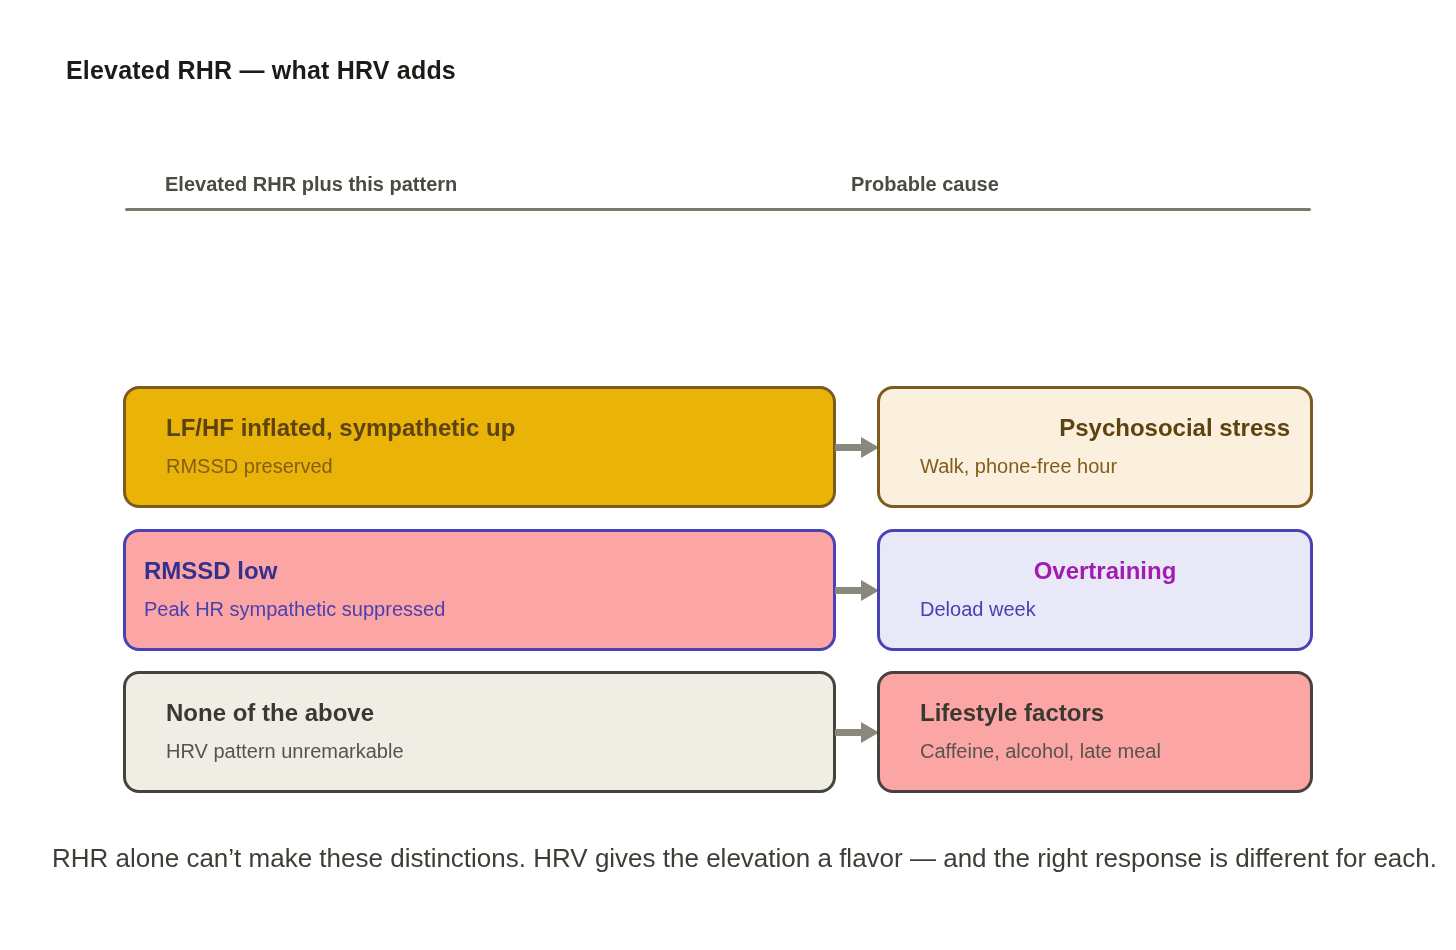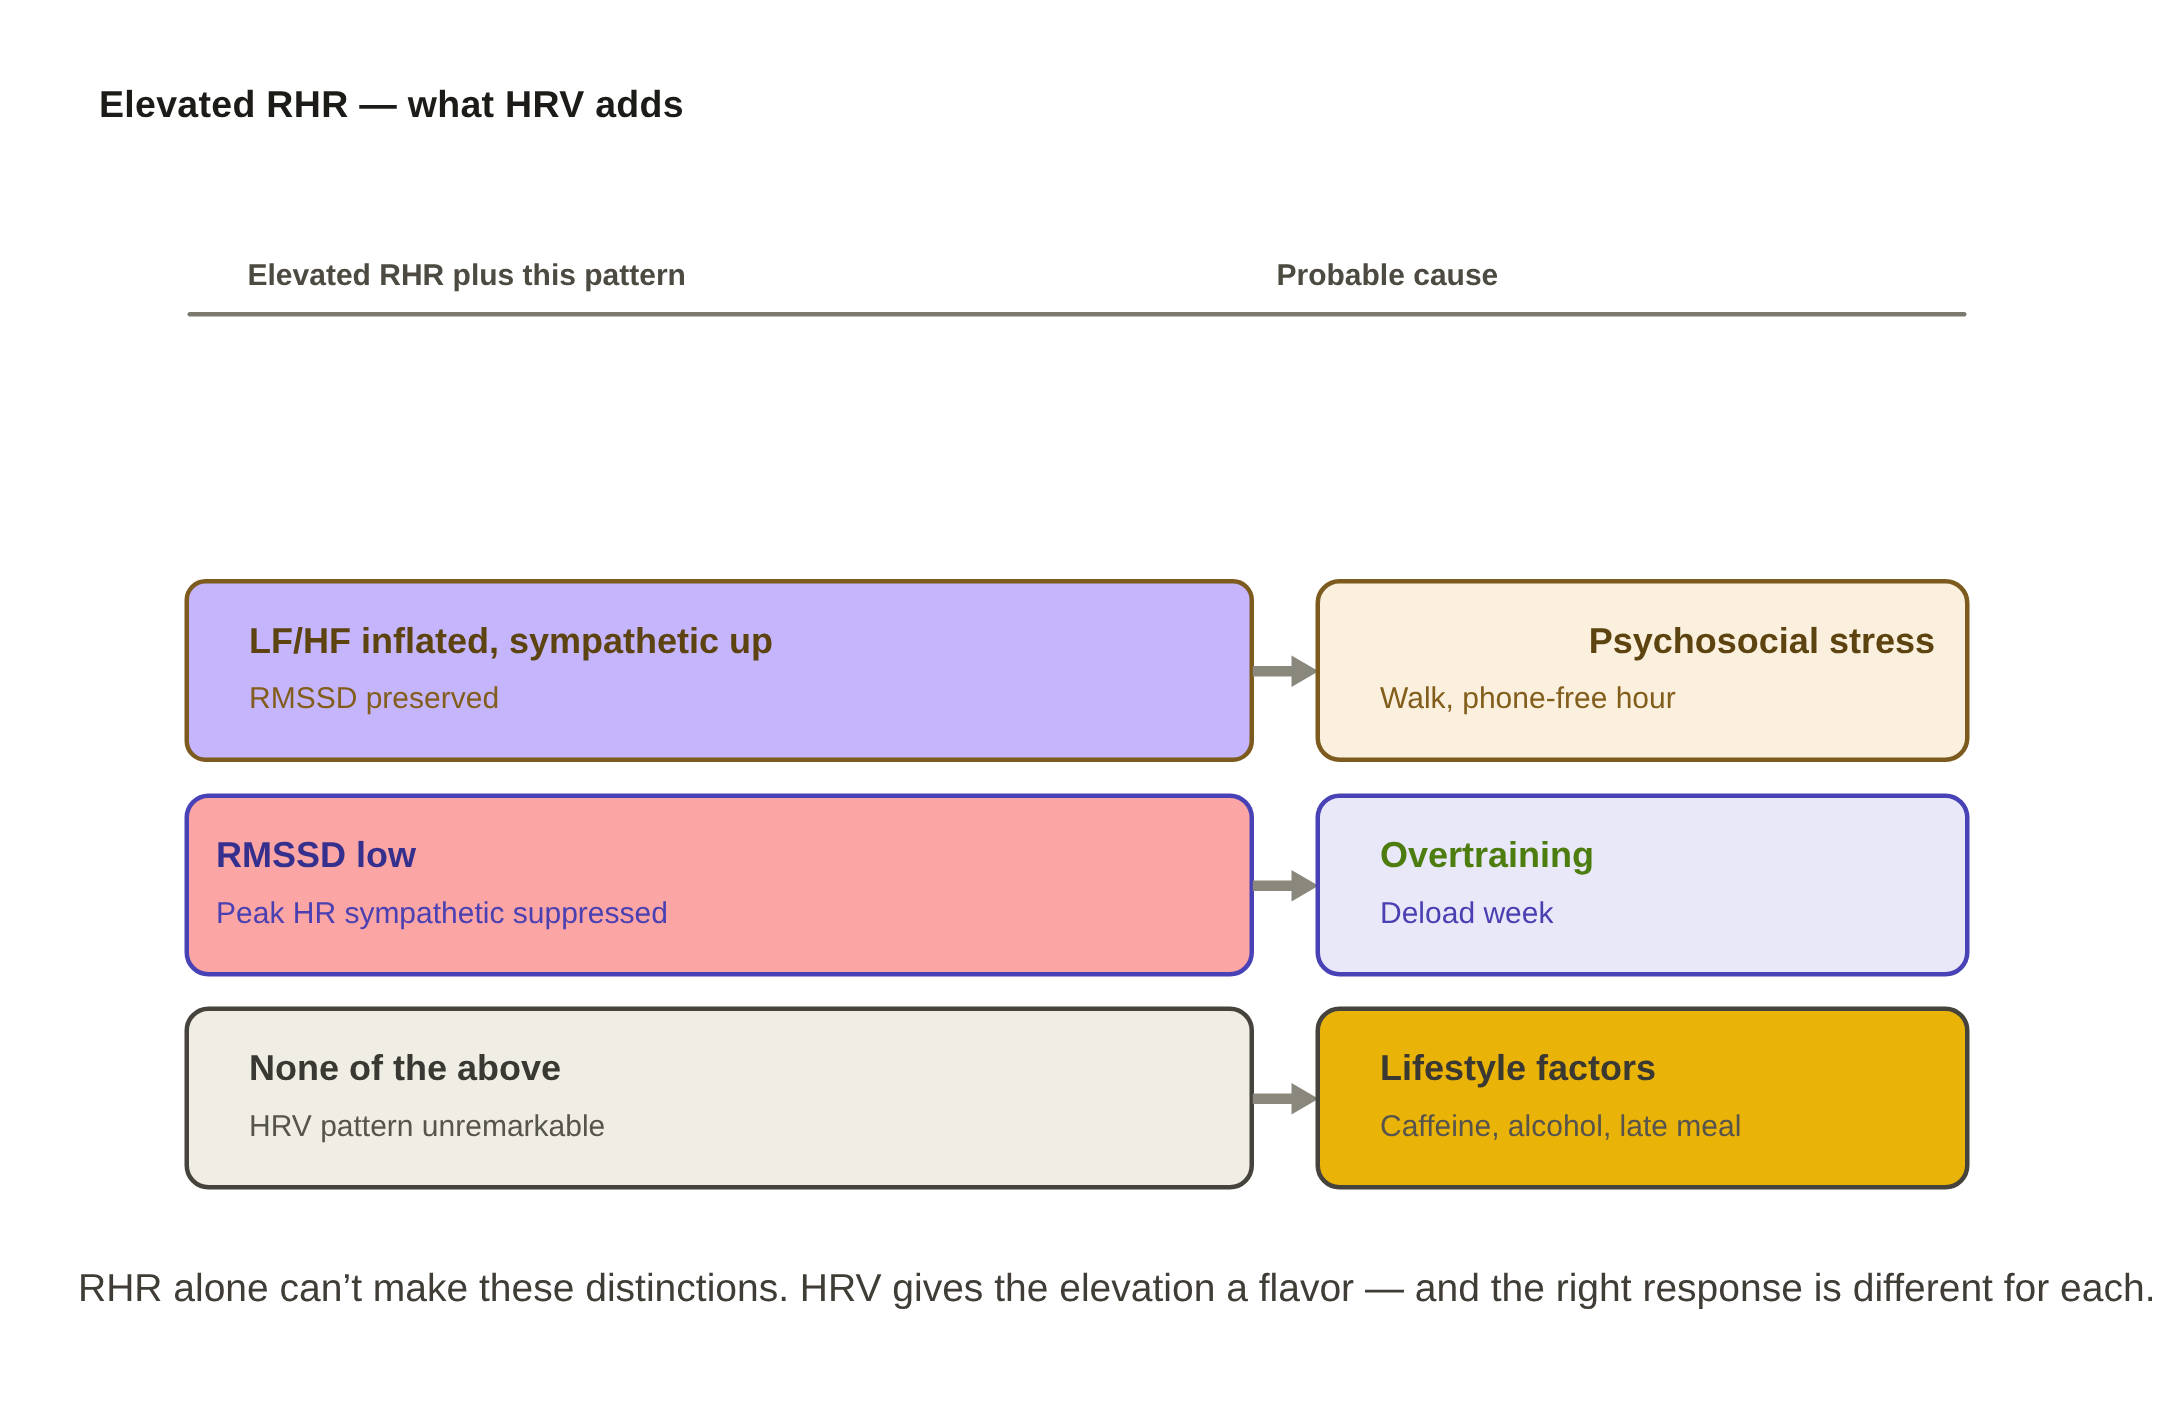--- a/index.html
+++ b/index.html
@@ -89,21 +89,21 @@
 <div class="canvas">
 
   <div class="page-title">Elevated RHR — what HRV adds</div>
 
   <div class="col-header left">Elevated RHR plus this pattern</div>
   <div class="col-header right">Probable cause</div>
   <div class="header-rule" style="background: rgb(123, 121, 110);"></div>
 
 
   <div class="row row-2">
-    <div class="card pattern" style="background: #c4b5fd; border-color: rgb(125, 90, 29); border-radius: 14px;">
+    <div class="card pattern" style="background: #eab308; border-color: rgb(125, 90, 29);">
       <div class="card-title" style="color: rgb(93, 67, 15);">LF/HF inflated, sympathetic up</div>
       <div class="card-detail" style="color: rgb(130, 93, 27);">RMSSD preserved</div>
     </div>
     <svg class="arrow" viewBox="0 0 44 23">
       <rect x="0" y="8" width="28" height="7" class="arrow-fill" fill="#8a887c"></rect>
       <polygon points="26,1 44,11.5 26,22" class="arrow-fill" fill="#8a887c"></polygon>
     </svg>
     <div class="card cause" style="background: rgb(250, 240, 221); border-color: rgb(125, 90, 29);">
       <div class="card-title" style="color: rgb(93, 67, 15); text-align: right;">Psychosocial stress</div>
       <div class="card-detail" style="color: rgb(130, 93, 27);">Walk, phone-free hour</div>
@@ -113,35 +113,35 @@
   <div class="row row-3">
     <div class="card pattern" style="background: #fca5a5; border-color: rgb(73, 66, 182); padding-left: 18px;">
       <div class="card-title" style="color: rgb(53, 48, 142);">RMSSD low</div>
       <div class="card-detail" style="color: rgb(74, 64, 178);">Peak HR sympathetic suppressed</div>
     </div>
     <svg class="arrow" viewBox="0 0 44 23">
       <rect x="0" y="8" width="28" height="7" class="arrow-fill" fill="#8a887c"></rect>
       <polygon points="26,1 44,11.5 26,22" class="arrow-fill" fill="#8a887c"></polygon>
     </svg>
     <div class="card cause" style="background: rgb(233, 232, 249); border-color: rgb(73, 66, 182);">
-      <div class="card-title" style="color: #4d7c0f;">Overtraining</div>
+      <div class="card-title" style="color: #a21caf; text-align: center;">Overtraining</div>
       <div class="card-detail" style="color: rgb(74, 64, 178);">Deload week</div>
     </div>
   </div>
 
   <div class="row row-4">
     <div class="card pattern" style="background: rgb(239, 237, 228); border-color: rgb(69, 67, 60);">
       <div class="card-title" style="color: rgb(58, 56, 50);">None of the above</div>
       <div class="card-detail" style="color: rgb(86, 84, 76);">HRV pattern unremarkable</div>
     </div>
     <svg class="arrow" viewBox="0 0 44 23">
       <rect x="0" y="8" width="28" height="7" class="arrow-fill" fill="#8a887c"></rect>
       <polygon points="26,1 44,11.5 26,22" class="arrow-fill" fill="#8a887c"></polygon>
     </svg>
-    <div class="card cause" style="background: #eab308; border-color: rgb(69, 67, 60);">
+    <div class="card cause" style="background: #fca5a5; border-color: rgb(69, 67, 60);">
       <div class="card-title" style="color: rgb(58, 56, 50);">Lifestyle factors</div>
       <div class="card-detail" style="color: rgb(86, 84, 76);">Caffeine, alcohol, late meal</div>
     </div>
   </div>
 
   <div class="footer-note">RHR alone can’t make these distinctions. HRV gives the elevation a flavor — and the right response is different for each.</div>
 
 </div>
 
 </body></html>

